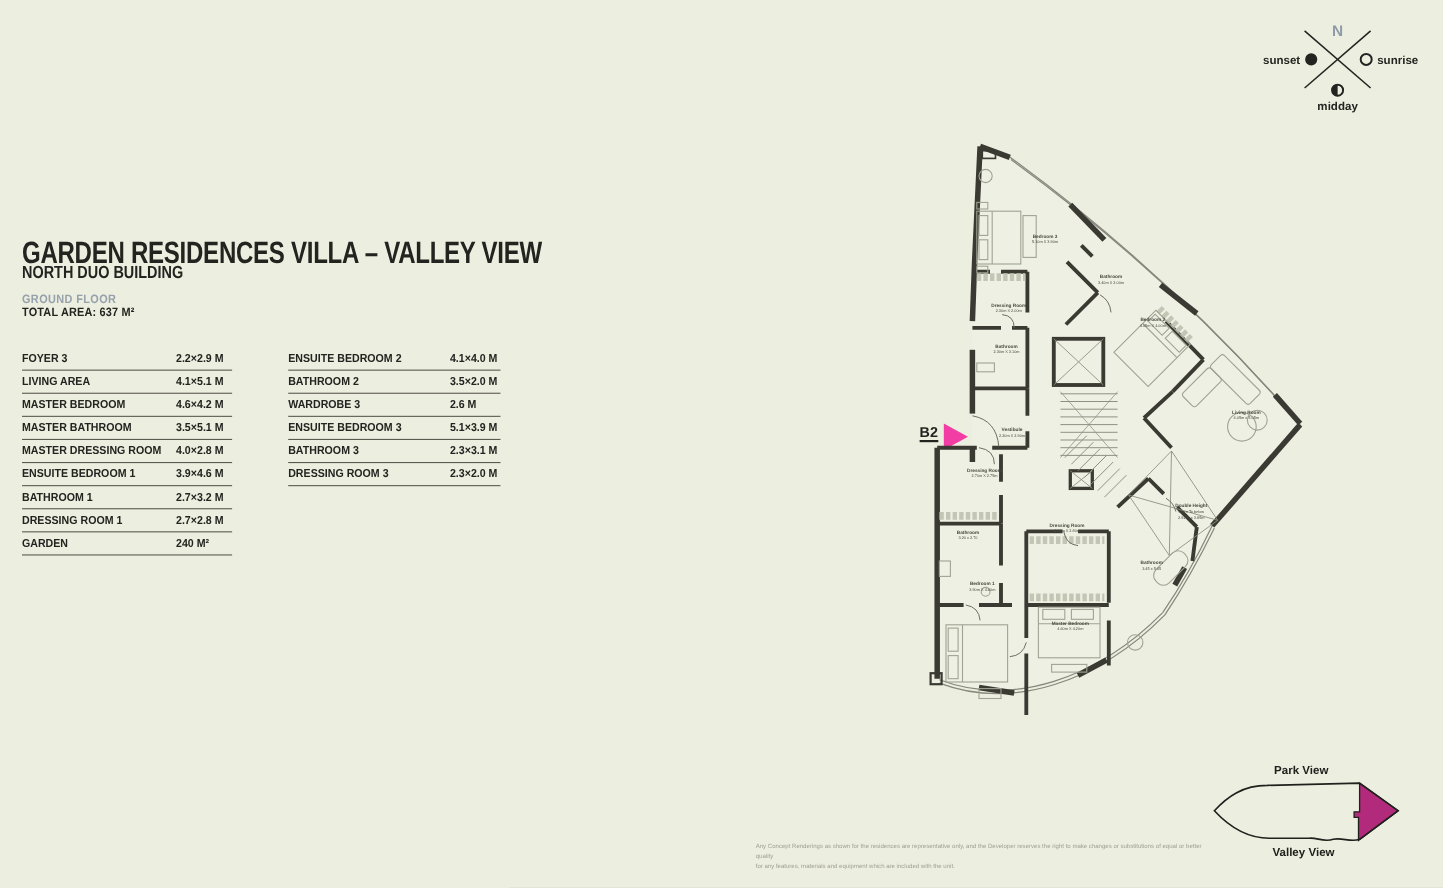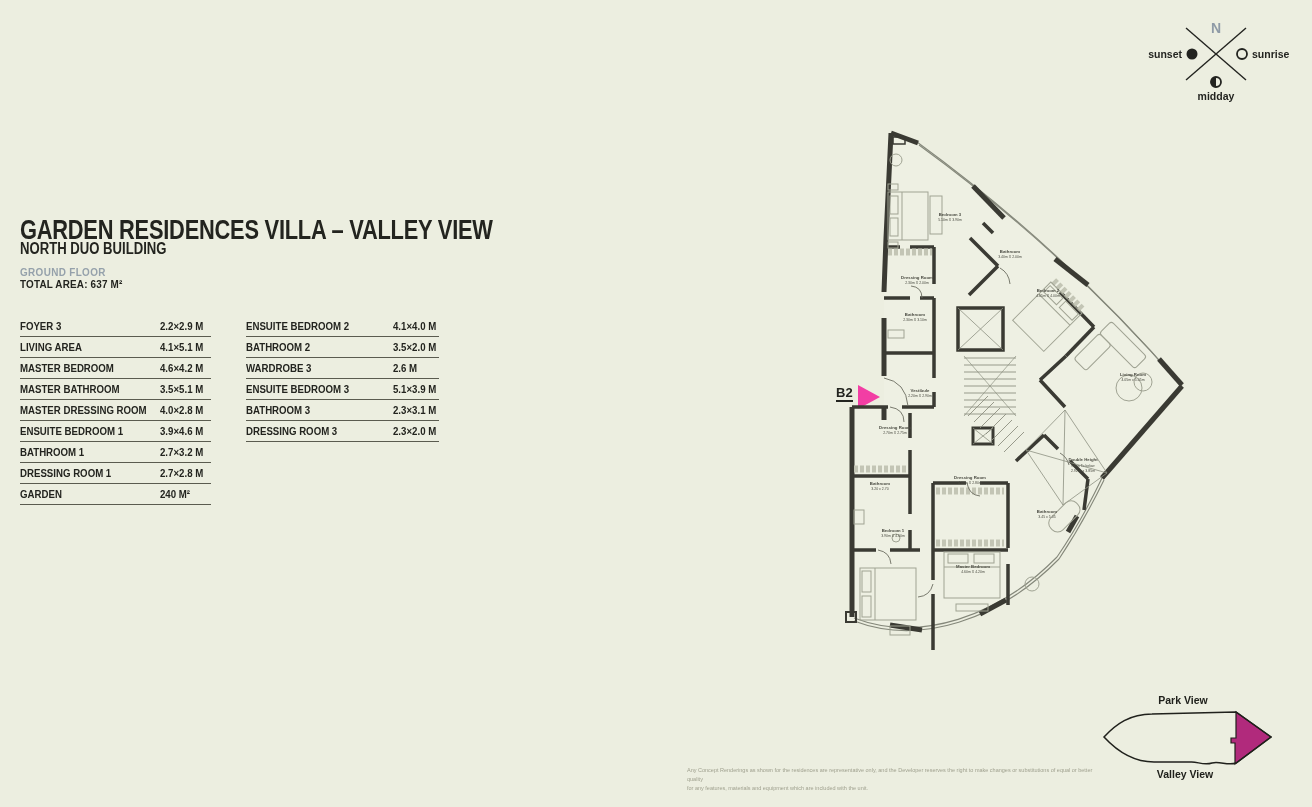--- a/index.html
+++ b/index.html
@@ -11,21 +11,21 @@
          transform:scaleX(.78);transform-origin:left top;}
   .subtitle{left:20px;top:240px;font-size:16px;font-weight:800;white-space:nowrap;
             transform:scaleX(.82);transform-origin:left top;}
   .floorlabel{left:20px;top:266px;font-size:11px;font-weight:700;color:#95a1ab;letter-spacing:.4px;
               transform:scaleX(.9);transform-origin:left top;white-space:nowrap;}
   .totalarea{left:20px;top:278px;font-size:11px;font-weight:800;letter-spacing:.2px;
              transform:scaleX(.9);transform-origin:left top;white-space:nowrap;}
   
   .tcol{position:absolute;top:316px;}
   .tcol.c1{left:20px;width:191px;}
-  .tcol.c2{left:246px;width:193px;}
+  .tcol.c2{left:262px;width:193px;}
   .trow{position:relative;height:20px;border-bottom:1px solid #5a5b4f;text-align:right;}
   .tlabel{position:absolute;left:0;bottom:4px;font-size:10.5px;font-weight:700;white-space:nowrap;
           transform:scaleX(.92);transform-origin:left bottom;}
   .tval{position:absolute;bottom:4px;font-size:10.5px;font-weight:700;white-space:nowrap;
         transform:scaleX(.92);transform-origin:left bottom;}
   .c1 .tval{left:140px;}
   .c2 .tval{left:147px;}
   
   .b2label{left:836px;top:386px;font-size:13px;font-weight:800;border-bottom:2px solid #23241f;
            padding-bottom:0px;line-height:14px;}

